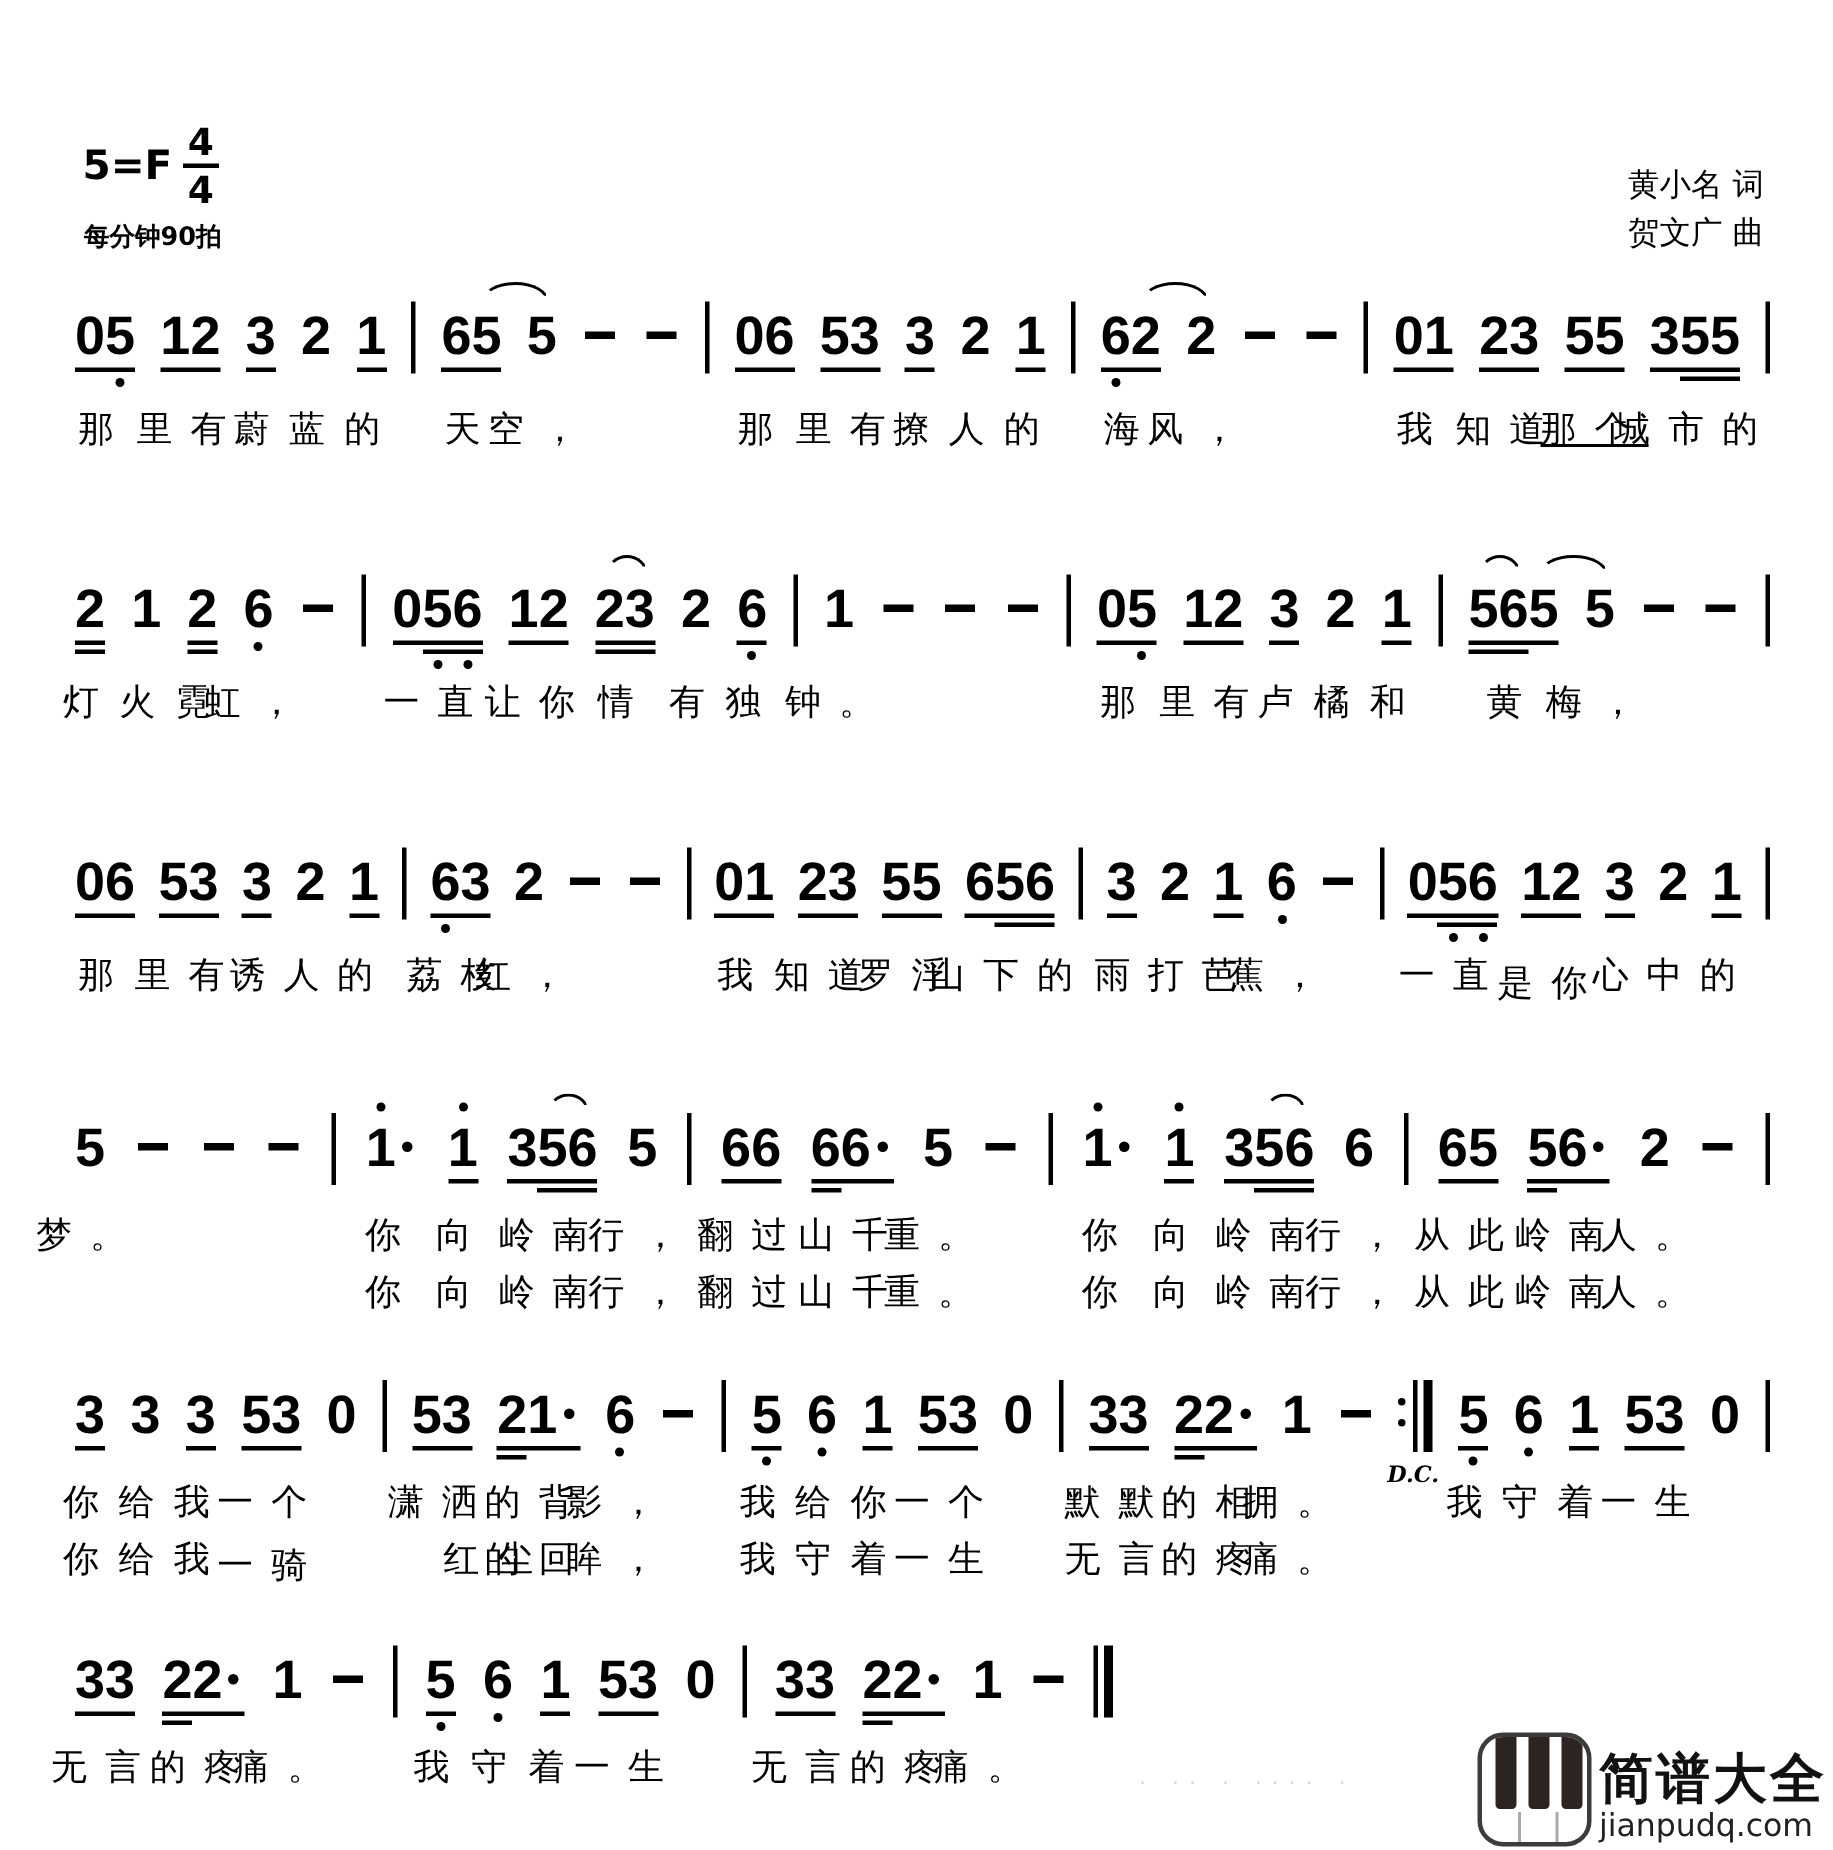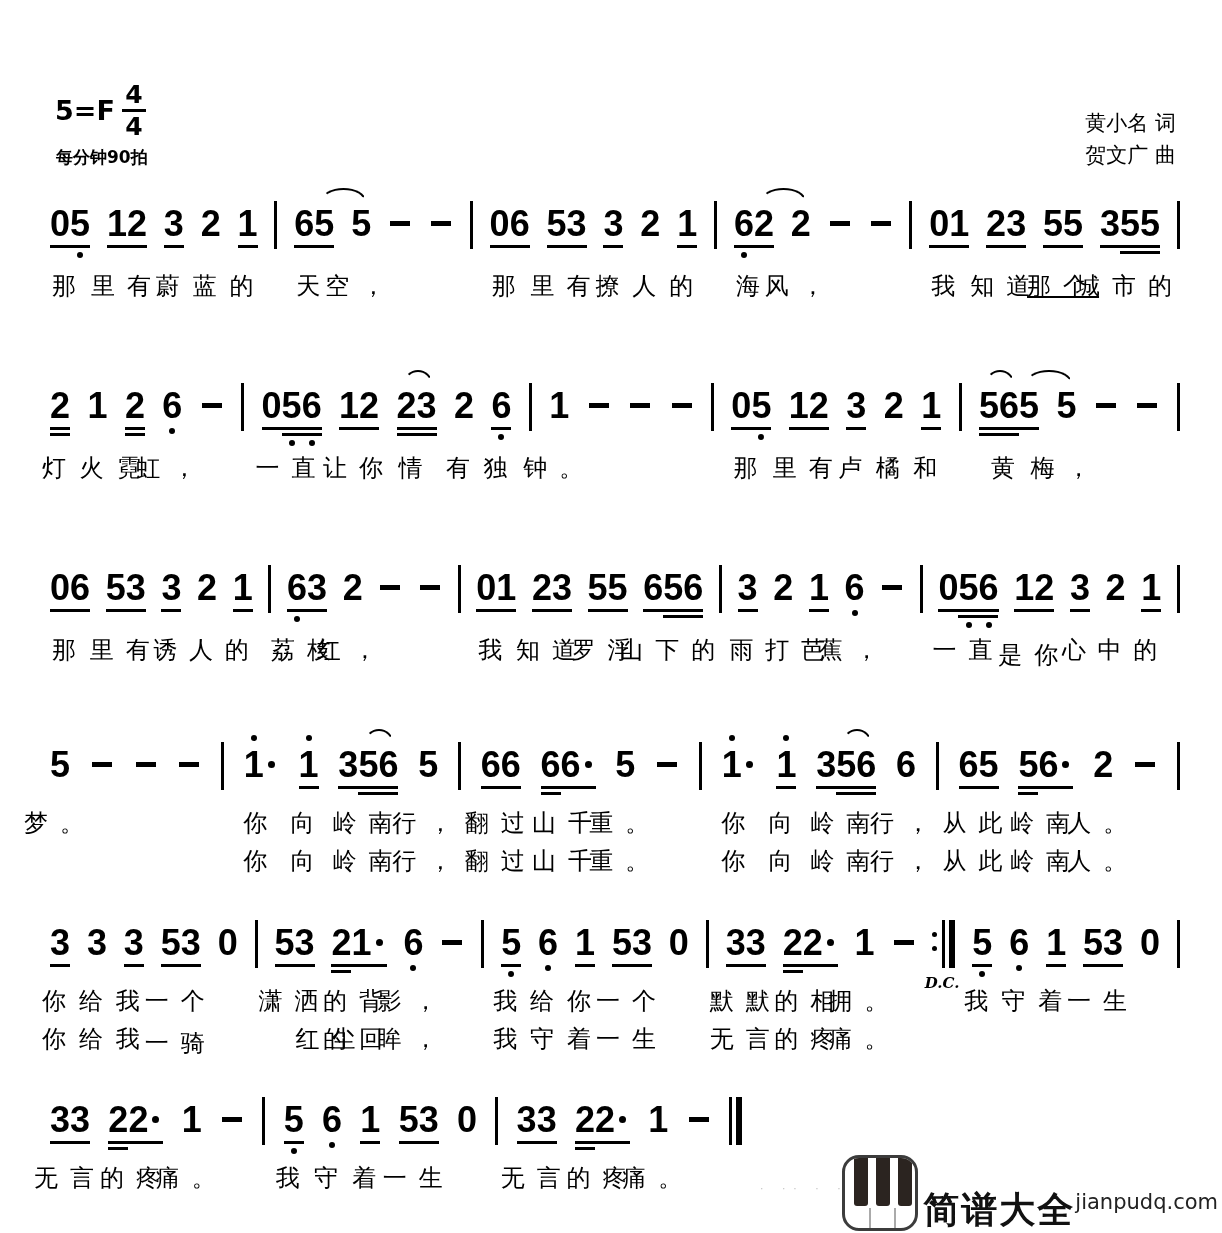--- a/index.html
+++ b/index.html
@@ -60,21 +60,21 @@
   .wm { position:absolute; right:4px; bottom:2px; display:flex; align-items:flex-end; gap:5px; }
   .wm-dots { position:absolute; right:318px; bottom:38px; color:#c9c9c9; font-size:13px;
              letter-spacing:7px; white-space:nowrap; }
   .wm-icon { position:relative; width:76px; height:76px; border:3px solid #3c3c3c;
              border-radius:17px; background:#fff; overflow:hidden; flex:none; }
   .bkey { position:absolute; top:-2px; width:14px; height:50px; background:#2b2420;
           border-radius:0 0 3px 3px; }
   .bk1 { left:9px; } .bk2 { left:31px; } .bk3 { left:53px; }
   .wline { position:absolute; top:50px; bottom:0; width:2px; background:#aaa; }
   .wl1 { left:24px; } .wl2 { left:49px; }
-  .wm-texts { display:flex; align-items:flex-start; padding-bottom:2px; }
+  .wm-texts { display:flex; flex-direction:column; align-items:flex-start; padding-bottom:2px; }
   .wm-name { font-size:36px; font-weight:bold; color:#111; letter-spacing:2px; line-height:1.05;
              font-family:"DejaVu Sans", sans-serif; }
   .wm-url { font-size:21px; color:#222; line-height:1.1; font-family:"DejaVu Sans", sans-serif; }
 </style>
 </head>
 <body>
 
 <div class="page">
 
   <div class="keysig">

